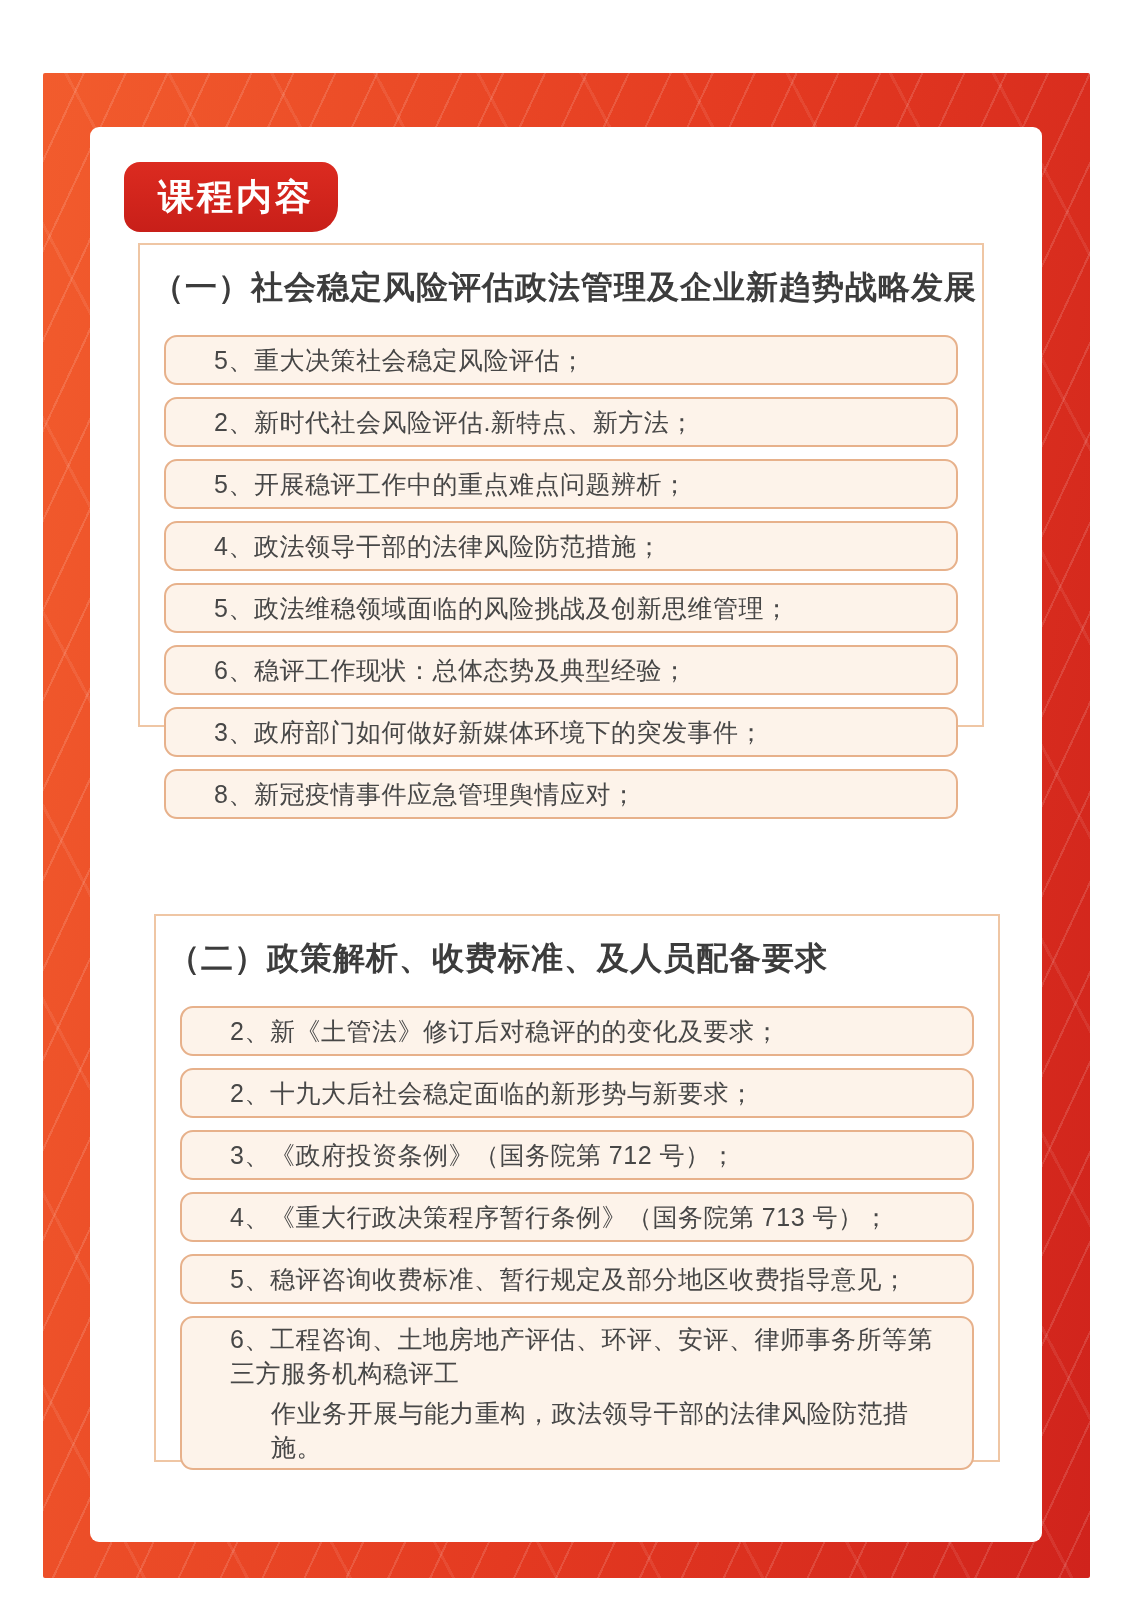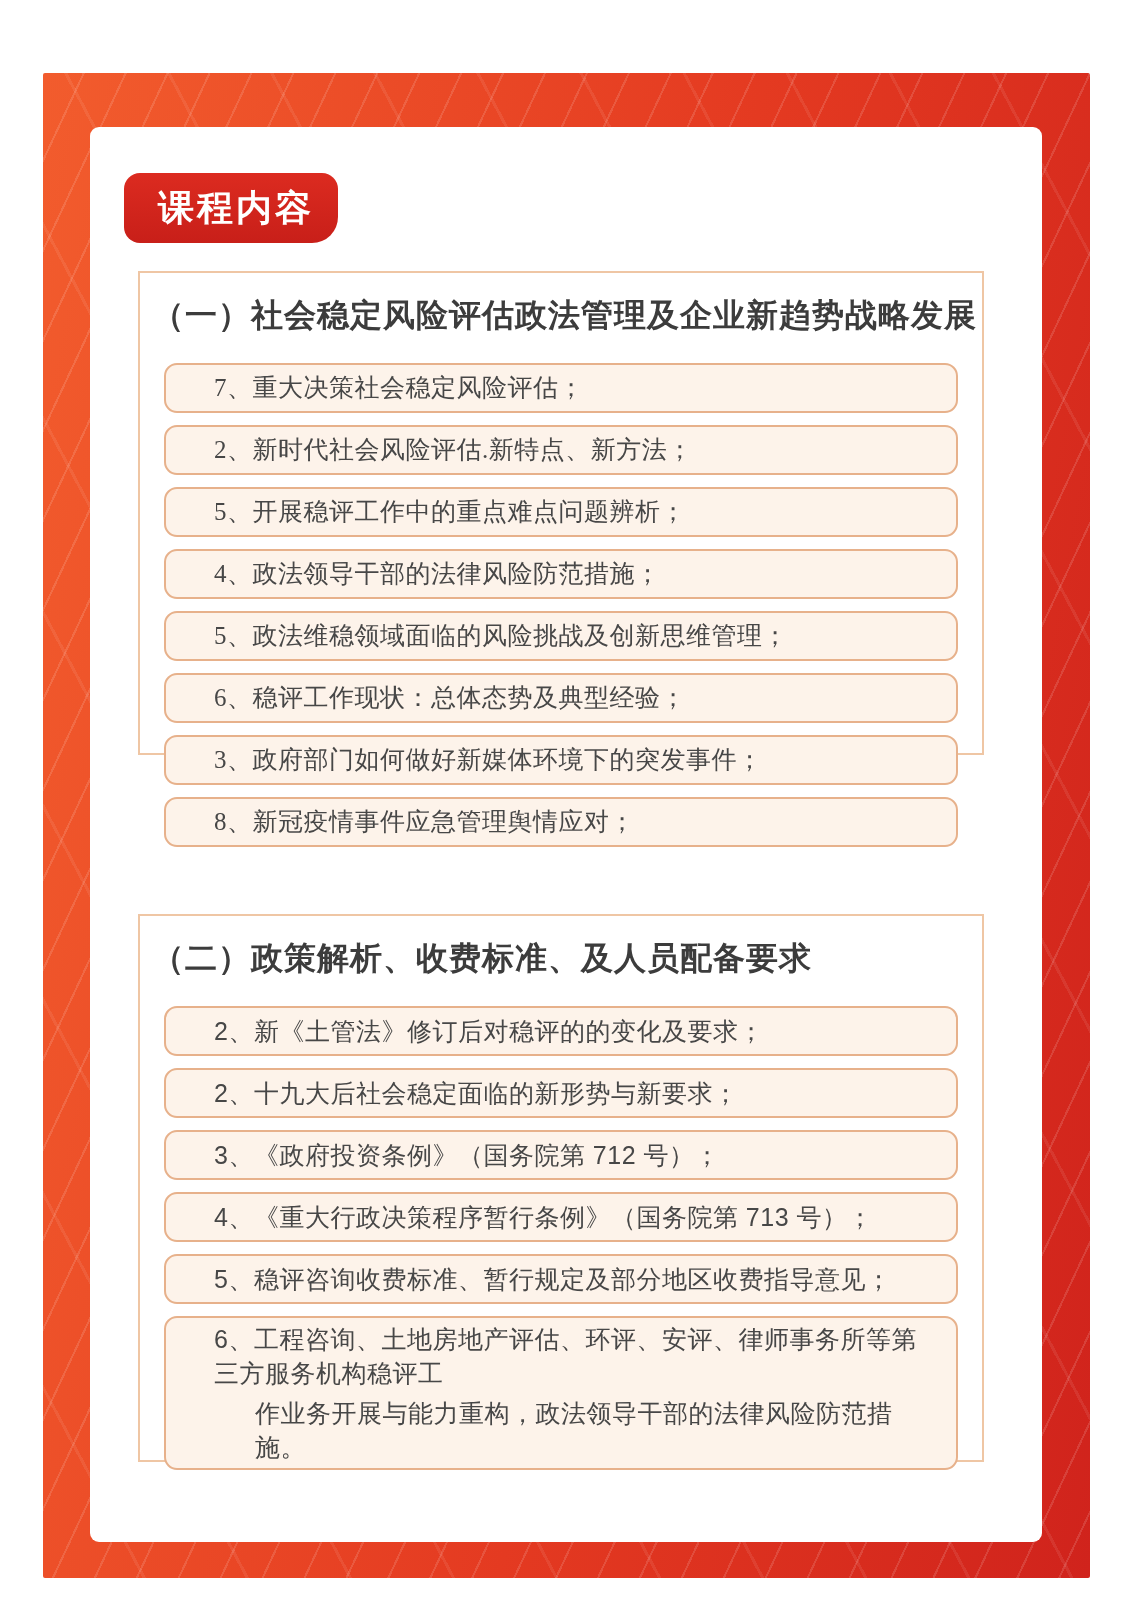--- a/index.html
+++ b/index.html
@@ -25,42 +25,42 @@
   .card {
     position: absolute;
     left: 47px; top: 54px;
     width: 952px; height: 1415px;
     background: #ffffff;
     border-radius: 9px;
   }
   
   .badge {
     position: absolute;
-    left: 34px; top: 46px;
+    left: 34px; top: 35px;
     width: 214px; height: 70px;
     background: linear-gradient(180deg, #dc2b20 0%, #c81f19 100%);
     border-radius: 16px 16px 26px 16px;
     display: flex; align-items: center; justify-content: center; padding-left: 10px;
   }
   .badge span {
     color: #ffffff;
     font-size: 36px;
     font-weight: bold;
     letter-spacing: 3px;
   }
   
   .panel {
     position: absolute;
     left: 48px;
     width: 846px;
     background: #ffffff;
     border: 2px solid #efc6a4;
   }
-  .panel-1 { top: 144px; height: 484px; font-family: Liberation Serif, serif; }
-  .panel-2 { top: 787px; height: 548px; }
+  .panel-1 { top: 116px; height: 484px; }
+  .panel-2 { top: 787px; height: 548px; margin-left: 16px; }
   .panel-title {
     margin: 20px 0 26px 12px;
     font-size: 32px;
     line-height: 44px;
     font-weight: bold;
     color: #3c3c3c;
     letter-spacing: 1px;
   }
   .items {
     display: flex;
@@ -92,21 +92,21 @@
   <div class="card">
 
     <div class="badge">
       <span>课程内容</span>
     </div>
 
     <section class="panel panel-1">
       <h2 class="panel-title">（一）社会稳定风险评估政法管理及企业新趋势战略发展</h2>
       <div class="items">
         <div class="item">
-            <span>7、重大决策社会稳定风险评估；</span>
+            <span>5、重大决策社会稳定风险评估；</span>
           </div>
         <div class="item">
             <span>2、新时代社会风险评估.新特点、新方法；</span>
           </div>
         <div class="item">
             <span>5、开展稳评工作中的重点难点问题辨析；</span>
           </div>
         <div class="item">
             <span>4、政法领导干部的法律风险防范措施；</span>
           </div>

